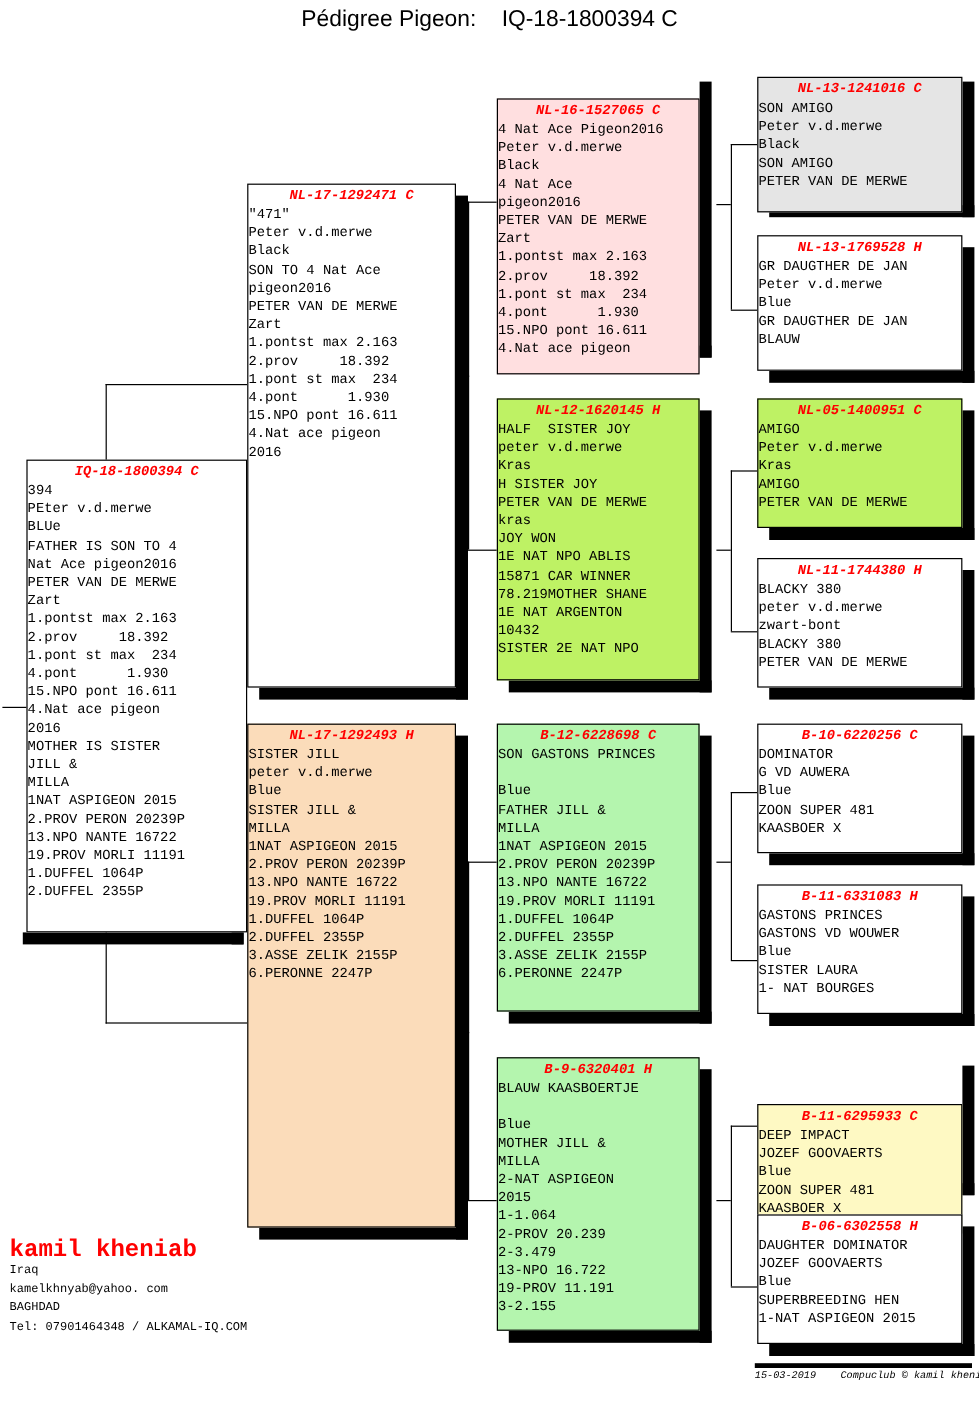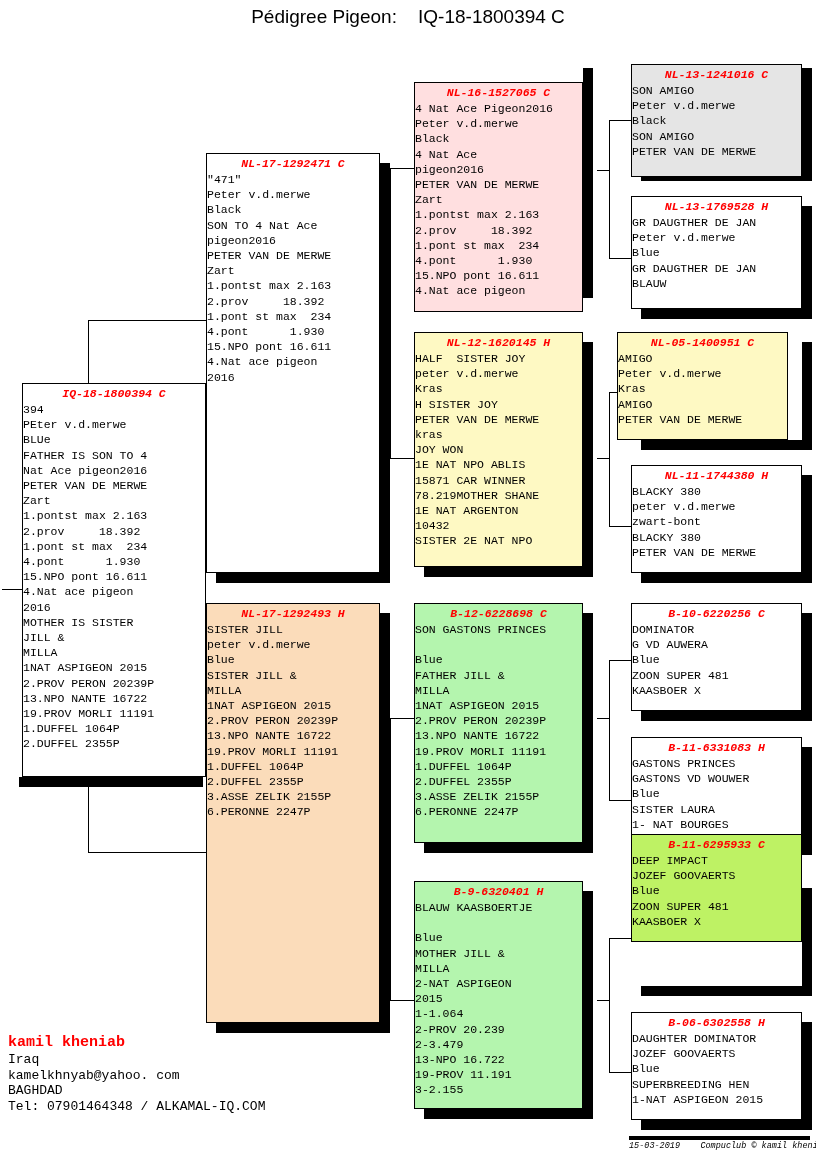--- a/index.html
+++ b/index.html
@@ -87,27 +87,27 @@
   
   #footer {
     position: absolute;
     left: 8px;
     top: 1033px;
     width: 330px;
   }
   #footer-name {
     color: #ff0000;
     font-weight: bold;
-    font-size: 15px;
+    font-size: 20px;
     line-height: 19px;
     white-space: pre;
     font-family: Liberation Mono, monospace;
   }
   .footer-line {
-    font-size: 13px;
+    font-size: 10px;
     line-height: 15.5px;
     color: #000000;
     white-space: pre;
   }
   #credit-rule {
     position: absolute;
     left: 629px;
     top: 1136px;
     width: 181px;
     height: 4px;
@@ -192,21 +192,21 @@
 
 <div class="shadow" style="left:583px; top:68px; width:10px; height:230px;"></div>
 <div class="shadow" style="left:424px; top:288px; width:169px; height:10px;"></div>
 <div class="pbox bg-pink" style="left: 414px; top: 58px; width: 169px; height: 230px; background: rgb(255, 223, 224);">
   <div class="pbox-title">NL-16-1527065 C</div>
   <div class="pbox-lines"><div>4 Nat Ace Pigeon2016</div><div>Peter v.d.merwe</div><div>Black</div><div>4 Nat Ace</div><div>pigeon2016</div><div>PETER VAN DE MERWE</div><div>Zart</div><div>1.pontst max 2.163</div><div>2.prov     18.392</div><div>1.pont st max  234</div><div>4.pont      1.930</div><div>15.NPO pont 16.611</div><div>4.Nat ace pigeon</div></div>
 </div>
 
 <div class="shadow" style="left:583px; top:342px; width:10px; height:235px;"></div>
 <div class="shadow" style="left:424px; top:567px; width:169px; height:10px;"></div>
-<div class="pbox bg-green" style="left: 414px; top: 332px; width: 169px; height: 235px; background: #fef9c3;">
+<div class="pbox bg-green" style="left: 414px; top: 332px; width: 169px; height: 235px; background: #bef264;">
   <div class="pbox-title">NL-12-1620145 H</div>
   <div class="pbox-lines"><div>HALF  SISTER JOY</div><div>peter v.d.merwe</div><div>Kras</div><div>H SISTER JOY</div><div>PETER VAN DE MERWE</div><div>kras</div><div>JOY WON</div><div>1E NAT NPO ABLIS</div><div>15871 CAR WINNER</div><div>78.219MOTHER SHANE</div><div>1E NAT ARGENTON</div><div>10432</div><div>SISTER 2E NAT NPO</div></div>
 </div>
 
 <div class="shadow" style="left:583px; top:613px; width:10px; height:240px;"></div>
 <div class="shadow" style="left:424px; top:843px; width:169px; height:10px;"></div>
 <div class="pbox bg-green" style="left: 414px; top: 603px; width: 169px; height: 240px; background: rgb(180, 245, 174);">
   <div class="pbox-title">B-12-6228698 C</div>
   <div class="pbox-lines"><div>SON GASTONS PRINCES</div><div>&nbsp;</div><div>Blue</div><div>FATHER JILL &amp;</div><div>MILLA</div><div>1NAT ASPIGEON 2015</div><div>2.PROV PERON 20239P</div><div>13.NPO NANTE 16722</div><div>19.PROV MORLI 11191</div><div>1.DUFFEL 1064P</div><div>2.DUFFEL 2355P</div><div>3.ASSE ZELIK 2155P</div><div>6.PERONNE 2247P</div></div>
 </div>
@@ -227,21 +227,21 @@
 
 <div class="shadow" style="left:802px; top:206px; width:10px; height:113px;"></div>
 <div class="shadow" style="left:641px; top:309px; width:171px; height:10px;"></div>
 <div class="pbox bg-white" style="left: 631px; top: 196px; width: 171px; height: 113px; background: rgb(255, 255, 255);">
   <div class="pbox-title">NL-13-1769528 H</div>
   <div class="pbox-lines"><div>GR DAUGTHER DE JAN</div><div>Peter v.d.merwe</div><div>Blue</div><div>GR DAUGTHER DE JAN</div><div>BLAUW</div></div>
 </div>
 
 <div class="shadow" style="left:802px; top:342px; width:10px; height:108px;"></div>
 <div class="shadow" style="left:641px; top:440px; width:171px; height:10px;"></div>
-<div class="pbox bg-salmon" style="left: 617px; top: 332px; width: 171px; height: 108px; background: #fef9c3;">
+<div class="pbox bg-salmon" style="left: 631px; top: 332px; width: 171px; height: 108px; background: #bef264;">
   <div class="pbox-title">NL-05-1400951 C</div>
   <div class="pbox-lines"><div>AMIGO</div><div>Peter v.d.merwe</div><div>Kras</div><div>AMIGO</div><div>PETER VAN DE MERWE</div></div>
 </div>
 
 <div class="shadow" style="left:802px; top:475px; width:10px; height:108px;"></div>
 <div class="shadow" style="left:641px; top:573px; width:171px; height:10px;"></div>
 <div class="pbox bg-white" style="left: 631px; top: 465px; width: 171px; height: 108px; background: rgb(255, 255, 255);">
   <div class="pbox-title">NL-11-1744380 H</div>
   <div class="pbox-lines"><div>BLACKY 380</div><div>peter v.d.merwe</div><div>zwart-bont</div><div>BLACKY 380</div><div>PETER VAN DE MERWE</div></div>
 </div>
@@ -255,21 +255,21 @@
 
 <div class="shadow" style="left:802px; top:747px; width:10px; height:108px;"></div>
 <div class="shadow" style="left:641px; top:845px; width:171px; height:10px;"></div>
 <div class="pbox bg-white" style="left: 631px; top: 737px; width: 171px; height: 108px; background: rgb(255, 255, 255);">
   <div class="pbox-title">B-11-6331083 H</div>
   <div class="pbox-lines"><div>GASTONS PRINCES</div><div>GASTONS VD WOUWER</div><div>Blue</div><div>SISTER LAURA</div><div>1- NAT BOURGES</div></div>
 </div>
 
 <div class="shadow" style="left:802px; top:888px; width:10px; height:108px;"></div>
 <div class="shadow" style="left:641px; top:986px; width:171px; height:10px;"></div>
-<div class="pbox bg-white" style="left: 631px; top: 834px; width: 171px; height: 108px; background: #bef264;">
+<div class="pbox bg-white" style="left: 631px; top: 920px; width: 171px; height: 108px; background: #fef9c3;">
   <div class="pbox-title">B-11-6295933 C</div>
   <div class="pbox-lines"><div>DEEP IMPACT</div><div>JOZEF GOOVAERTS</div><div>Blue</div><div>ZOON SUPER 481</div><div>KAASBOER X</div></div>
 </div>
 
 <div class="shadow" style="left:802px; top:1022px; width:10px; height:108px;"></div>
 <div class="shadow" style="left:641px; top:1120px; width:171px; height:10px;"></div>
 <div class="pbox bg-white" style="left: 631px; top: 1012px; width: 171px; height: 108px; background: rgb(255, 255, 255);">
   <div class="pbox-title">B-06-6302558 H</div>
   <div class="pbox-lines"><div>DAUGHTER DOMINATOR</div><div>JOZEF GOOVAERTS</div><div>Blue</div><div>SUPERBREEDING HEN</div><div>1-NAT ASPIGEON 2015</div></div>
 </div>

